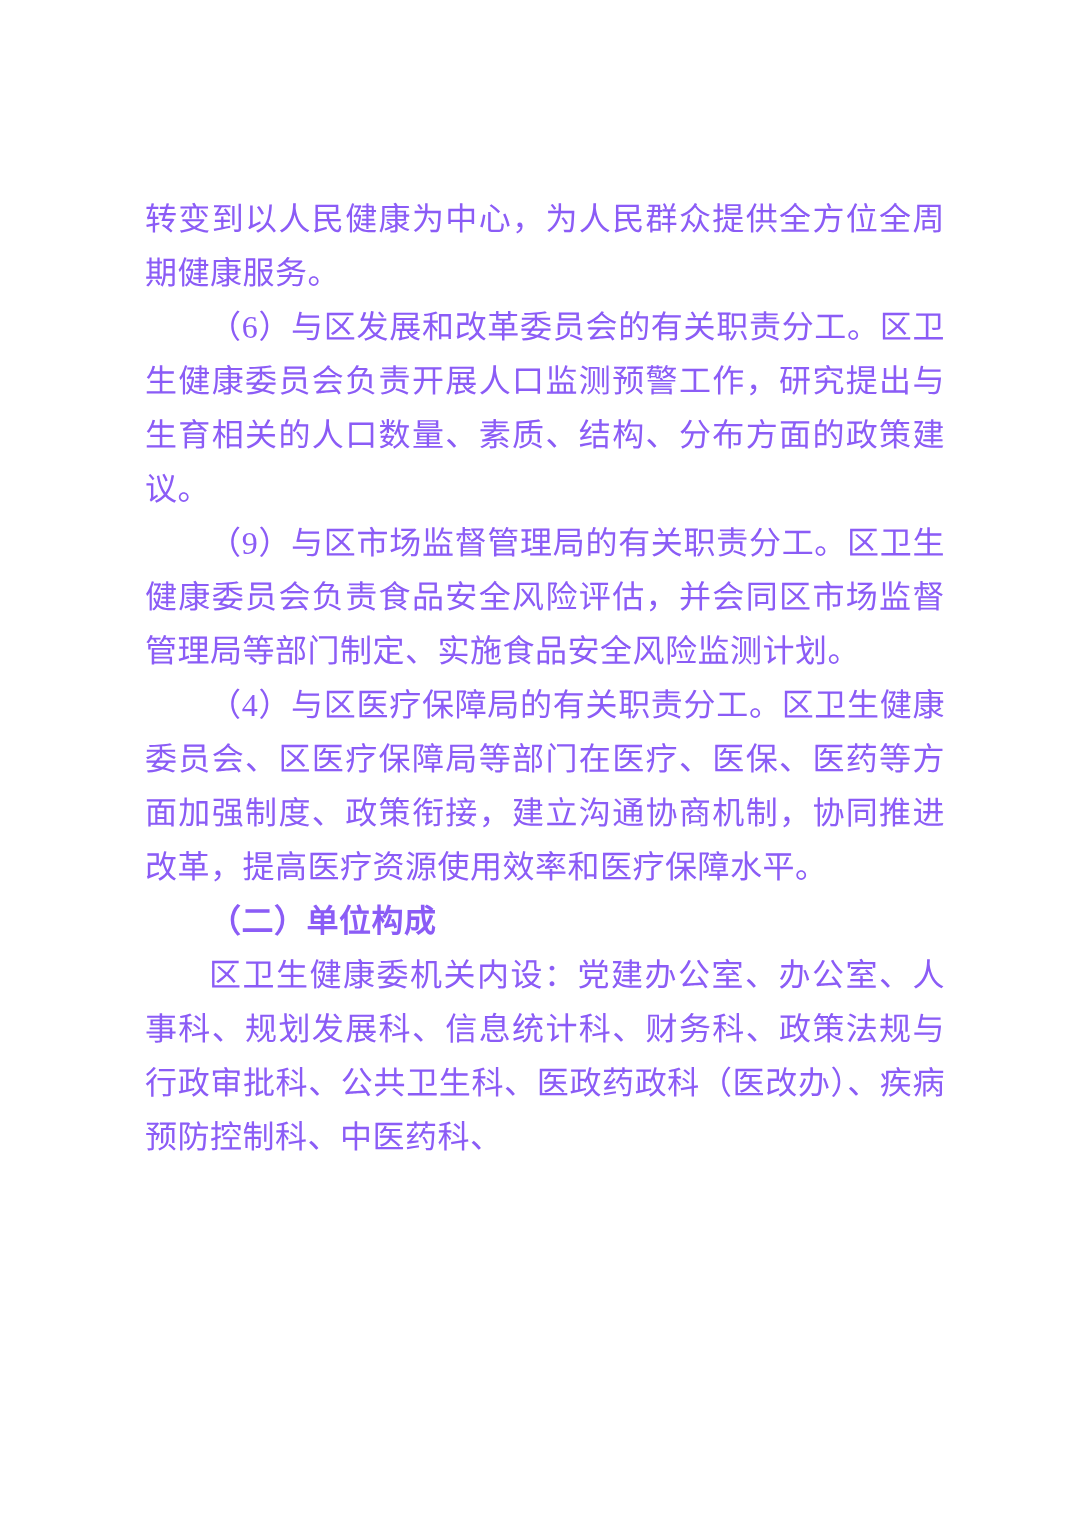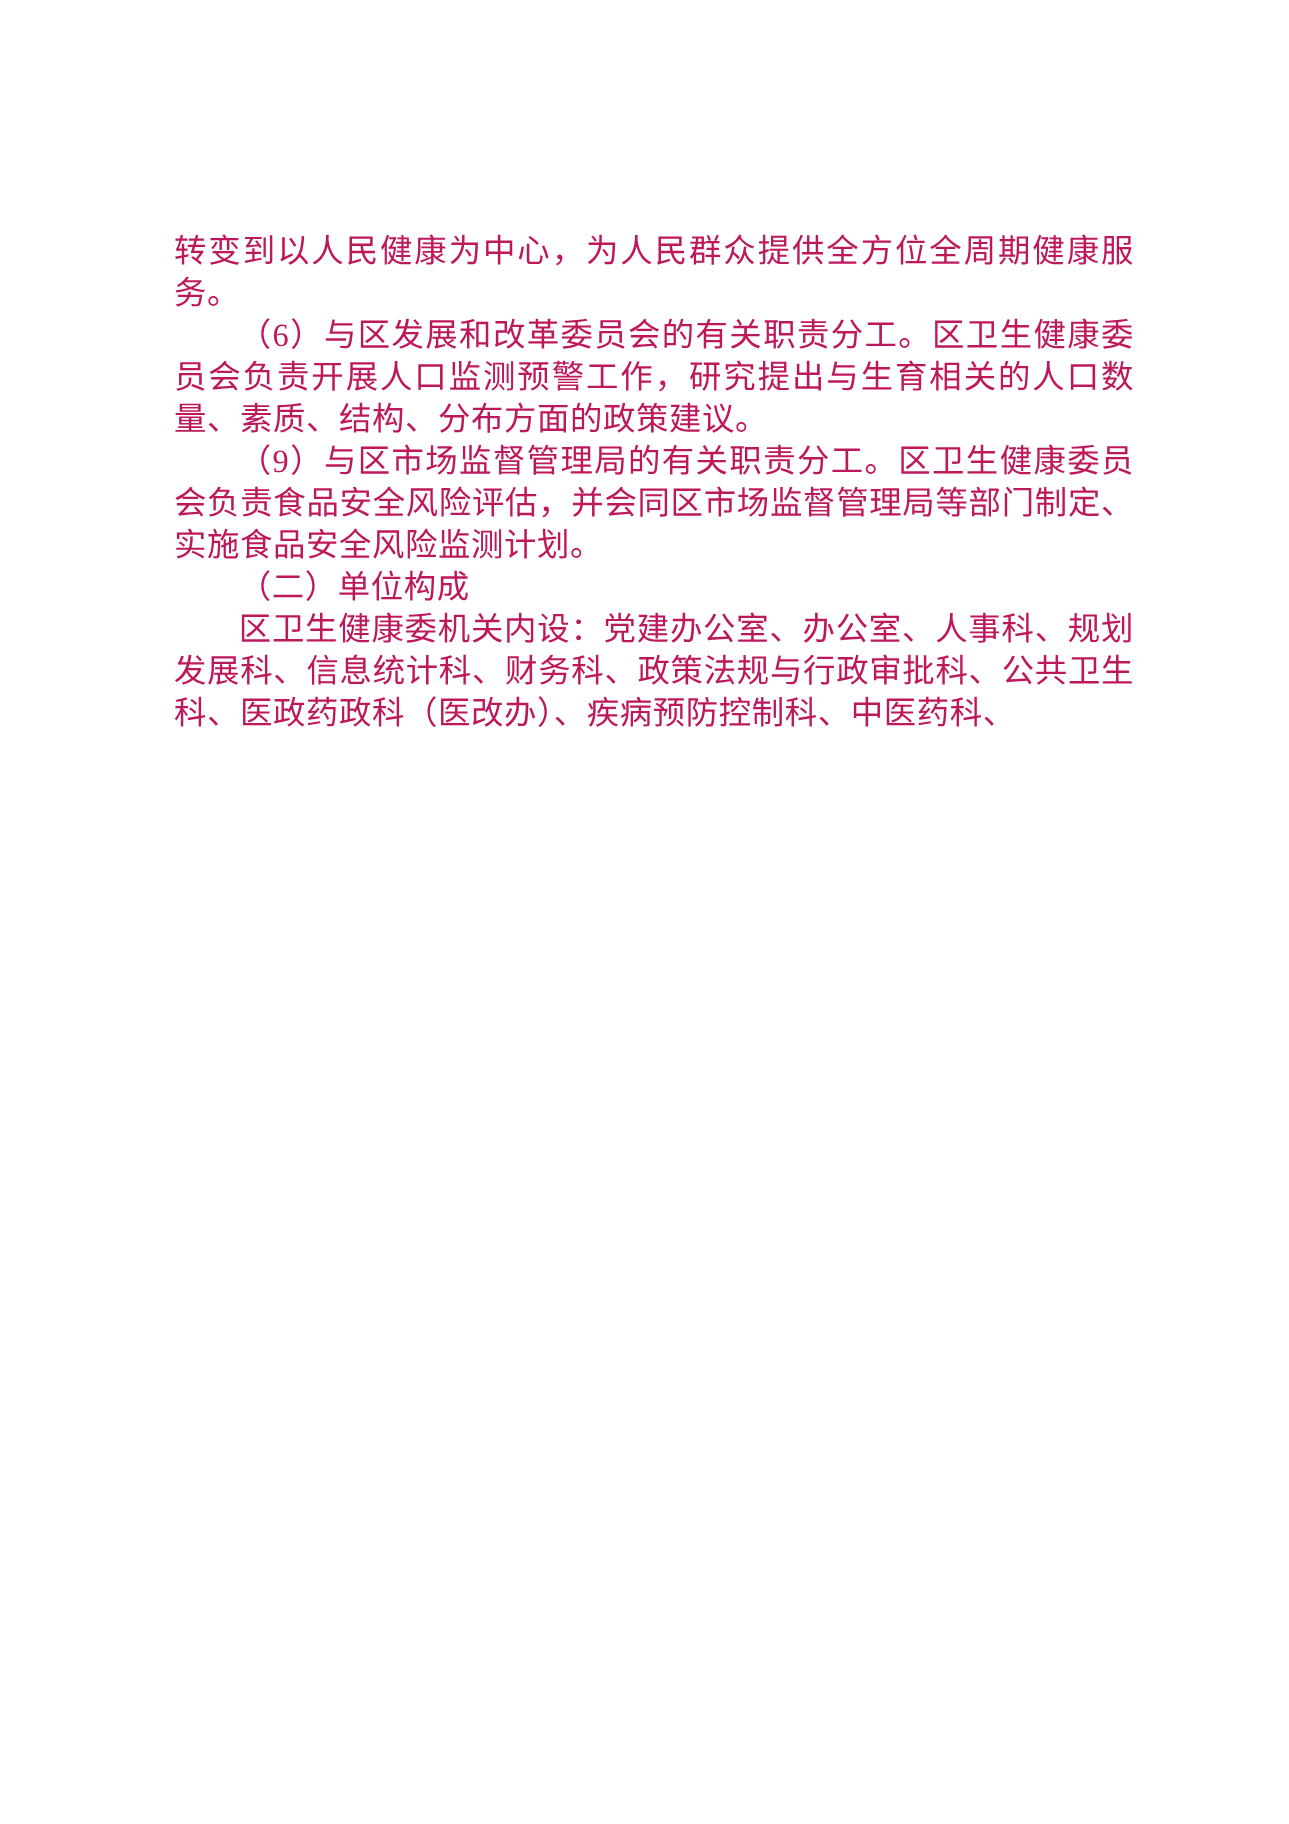--- a/index.html
+++ b/index.html
@@ -14,45 +14,46 @@
     margin: 0 auto;
     background: #ffffff;
     overflow: hidden;
     box-sizing: border-box;
   }
   .doc-body {
     position: absolute;
     top: 192px;
     left: 145px;
     width: 800px;
-    color: #be185d;
+    color: #8b5cf6;
     font-family: "Liberation Serif", "DejaVu Serif", serif;
-    font-size: 27px;
-    line-height: 35px;
+    font-size: 32px;
+    line-height: 54px;
     letter-spacing: 0.5px;
     text-align: justify;
   }
   .doc-body p {
     margin: 0;
     padding: 0;
   }
   .doc-body p.indent {
     text-indent: 2em;
   }
   .doc-body p.indent-num {
     text-indent: 1.5em;
   }
   .doc-body p.bold {
-    font-weight: normal;
+    font-weight: bold;
   }
 </style>
 </head>
 <body>
 
 <div class="page">
   <div class="doc-body">
     <p>转变到以人民健康为中心，为人民群众提供全方位全周期健康服务。</p>
     <p class="indent">（6）与区发展和改革委员会的有关职责分工。区卫生健康委员会负责开展人口监测预警工作，研究提出与生育相关的人口数量、素质、结构、分布方面的政策建议。</p>
     <p class="indent">（9）与区市场监督管理局的有关职责分工。区卫生健康委员会负责食品安全风险评估，并会同区市场监督管理局等部门制定、实施食品安全风险监测计划。</p>
+    <p class="indent">（4）与区医疗保障局的有关职责分工。区卫生健康委员会、区医疗保障局等部门在医疗、医保、医药等方面加强制度、政策衔接，建立沟通协商机制，协同推进改革，提高医疗资源使用效率和医疗保障水平。</p>
     <p class="indent bold">（二）单位构成</p>
     <p class="indent">区卫生健康委机关内设：党建办公室、办公室、人事科、规划发展科、信息统计科、财务科、政策法规与行政审批科、公共卫生科、医政药政科（医改办）、疾病预防控制科、中医药科、</p>
   </div>
 </div>
 
 </body></html>

